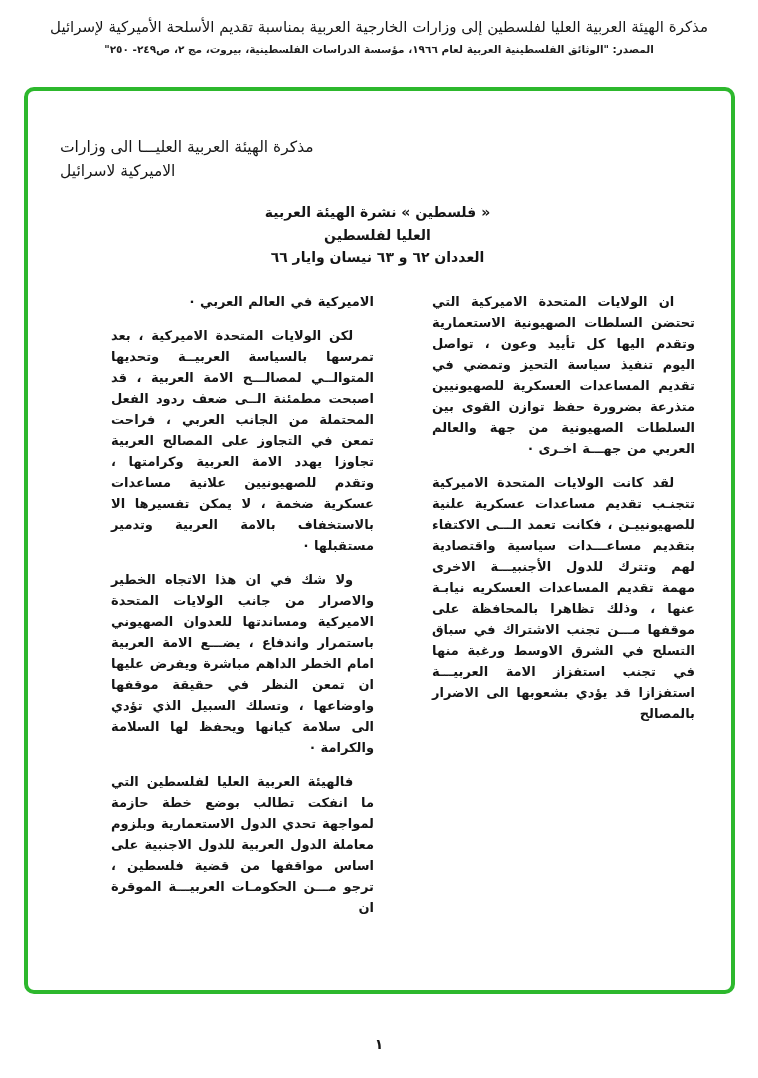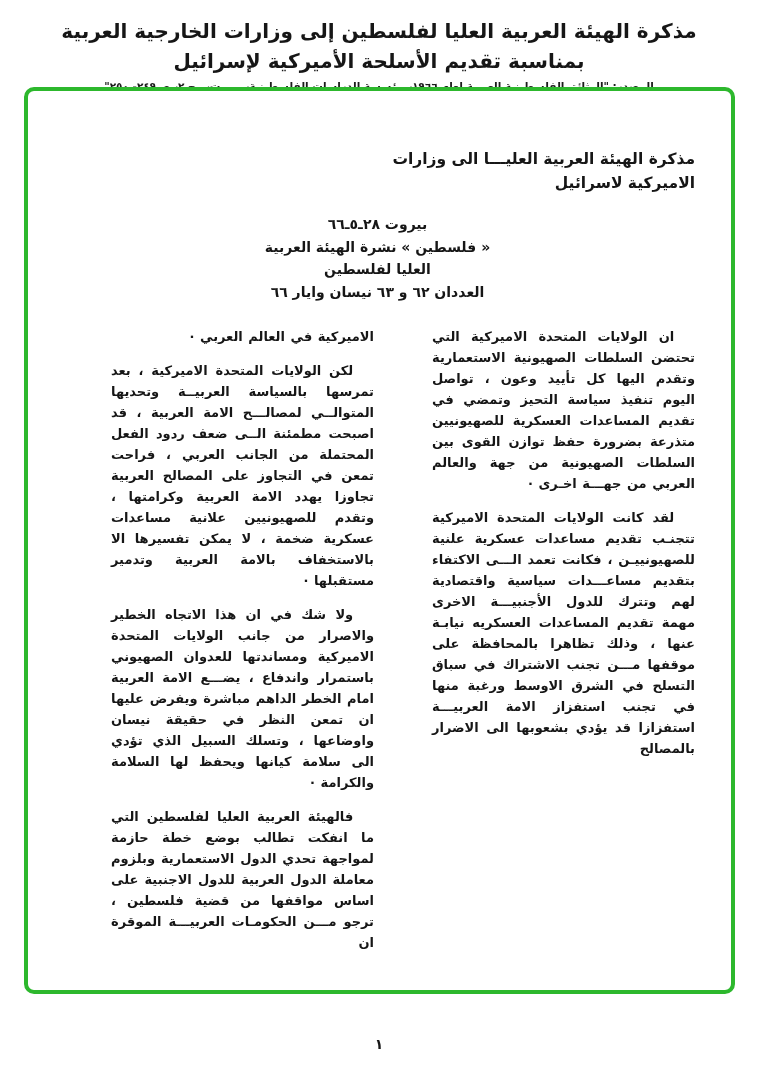--- a/index.html
+++ b/index.html
@@ -14,22 +14,22 @@
     overflow: hidden;
   }
   .page-header {
     position: absolute;
     top: 16px;
     left: 20px;
     right: 20px;
     text-align: center;
   }
   .page-header .main-title {
-    font-size: 20px;
-    font-weight: bold;
+    font-size: 15px;
+    font-weight: normal;
     line-height: 1.5;
     letter-spacing: 0;
   }
   .page-header .source-line {
     margin-top: 4px;
     font-size: 10.5px;
     font-weight: bold;
     color: #1c1c1c;
   }
   .doc-frame {
@@ -37,26 +37,25 @@
     top: 87px;
     left: 24px;
     width: 711px;
     height: 907px;
     border: 4px solid #2db82d;
     border-radius: 10px;
     background: #ffffff;
     padding: 44px 36px 20px 32px;
   }
   .doc-title {
-    text-align: right;
-    font-weight: bold;
+    text-align: left;
+    font-weight: normal;
     font-size: 15.5px;
     line-height: 1.55;
     margin-bottom: 18px;
-    margin-top: 12px;
   }
   .doc-meta {
     text-align: center;
     font-weight: bold;
     font-size: 14px;
     line-height: 1.62;
     margin-bottom: 22px;
   }
   .columns {
     display: flex;
@@ -96,36 +95,35 @@
 </div>
 
 <div class="doc-frame">
 
   <div class="doc-title">
     <div>مذكرة الهيئة العربية العليـــا الى وزارات</div>
     <div>الاميركية لاسرائيل</div>
   </div>
 
   <div class="doc-meta">
-    <div>بيروت ٢٨ـ٥ـ٦٦</div>
     <div>« فلسطين » نشرة الهيئة العربية</div>
     <div>العليا لفلسطين</div>
     <div>العددان ٦٢ و ٦٣ نيسان وايار ٦٦</div>
   </div>
 
   <div class="columns">
 
     <div class="col">
       <p class="para indent">ان الولايات المتحدة الاميركية التي تحتضن السلطات الصهيونية الاستعمارية وتقدم اليها كل تأييد وعون ، تواصل اليوم تنفيذ سياسة التحيز وتمضي في تقديم المساعدات العسكرية للصهيونيين متذرعة بضرورة حفظ توازن القوى بين السلطات الصهيونية من جهة والعالم العربي من جهـــة اخـرى ·</p>
       <p class="para indent">لقد كانت الولايات المتحدة الاميركية تتجنـب تقديم مساعدات عسكرية علنية للصهيونييـن ، فكانت تعمد الـــى الاكتفاء بتقديم مساعـــدات سياسية واقتصادية لهم وتترك للدول الأجنبيـــة الاخرى مهمة تقديم المساعدات العسكريه نيابـة عنها ، وذلك تظاهرا بالمحافظة على موقفها مـــن تجنب الاشتراك في سباق التسلح في الشرق الاوسط ورغبة منها في تجنب استفزاز الامة العربيـــة استفزازا قد يؤدي بشعوبها الى الاضرار بالمصالح</p>
     </div>
 
     <div class="col">
       <p class="para no-indent">الاميركية في العالم العربي ·</p>
       <p class="para indent">لكن الولايات المتحدة الاميركية ، بعد تمرسها بالسياسة العربيــة وتحديها المتوالــي لمصالـــح الامة العربية ، قد اصبحت مطمئنة الــى ضعف ردود الفعل المحتملة من الجانب العربي ، فراحت تمعن في التجاوز على المصالح العربية تجاوزا يهدد الامة العربية وكرامتها ، وتقدم للصهيونيين علانية مساعدات عسكرية ضخمة ، لا يمكن تفسيرها الا بالاستخفاف بالامة العربية وتدمير مستقبلها ·</p>
-      <p class="para indent">ولا شك في ان هذا الاتجاه الخطير والاصرار من جانب الولايات المتحدة الاميركية ومساندتها للعدوان الصهيوني باستمرار واندفاع ، يضـــع الامة العربية امام الخطر الداهم مباشرة ويفرض عليها ان تمعن النظر في حقيقة نيسان واوضاعها ، وتسلك السبيل الذي تؤدي الى سلامة كيانها ويحفظ لها السلامة والكرامة ·</p>
+      <p class="para indent">ولا شك في ان هذا الاتجاه الخطير والاصرار من جانب الولايات المتحدة الاميركية ومساندتها للعدوان الصهيوني باستمرار واندفاع ، يضـــع الامة العربية امام الخطر الداهم مباشرة ويفرض عليها ان تمعن النظر في حقيقة موقفها واوضاعها ، وتسلك السبيل الذي تؤدي الى سلامة كيانها ويحفظ لها السلامة والكرامة ·</p>
       <p class="para indent">فالهيئة العربية العليا لفلسطين التي ما انفكت تطالب بوضع خطة حازمة لمواجهة تحدي الدول الاستعمارية وبلزوم معاملة الدول العربية للدول الاجنبية على اساس مواقفها من قضية فلسطين ، ترجو مـــن الحكومـات العربيـــة الموقرة ان</p>
     </div>
 
   </div>
 </div>
 
 <div class="page-number">١</div>
 
 </body></html>

